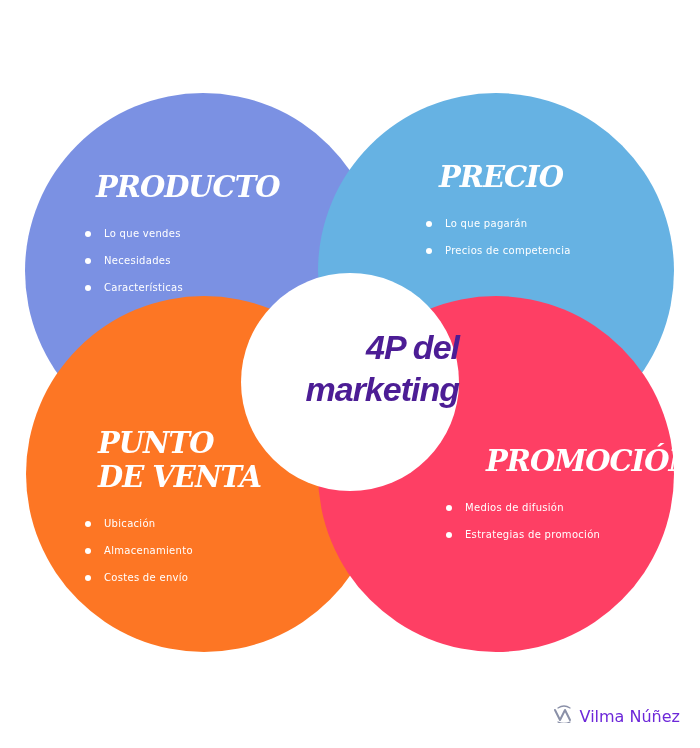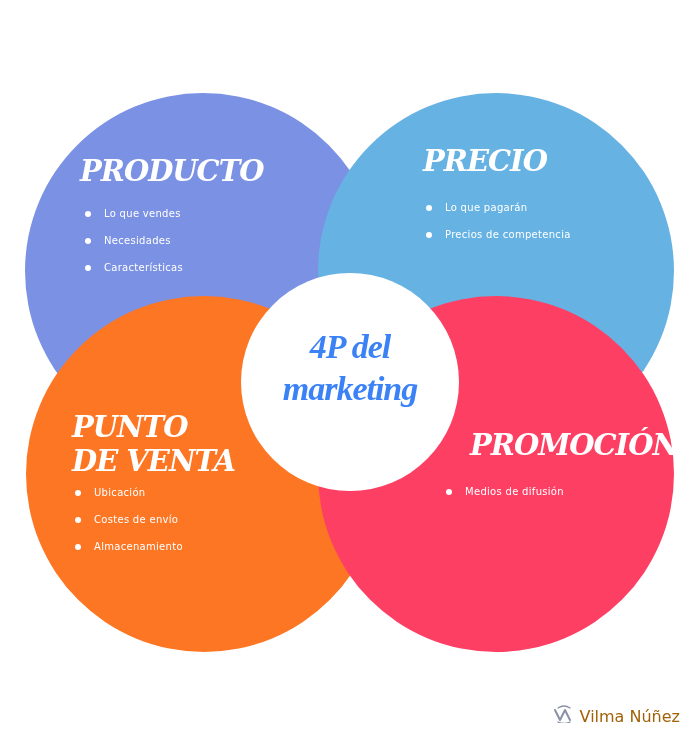--- a/index.html
+++ b/index.html
@@ -9,53 +9,53 @@
   .c-precio   { left: 318px; top: 93px; width: 356px; height: 356px; background: #66b2e3; z-index: 2; }
   .c-punto    { left: 26px; top: 296px; width: 356px; height: 356px; background: #fd7624; z-index: 3; }
   .c-promo    { left: 318px; top: 296px; width: 356px; height: 356px; background: #fe3f64; z-index: 4; }
   .c-center   { left: 241px; top: 273px; width: 218px; height: 218px; background: #ffffff; z-index: 5; }
 
   .block { position: absolute; z-index: 6; color: #ffffff; }
   .heading {
     font-family: "DejaVu Serif", serif;
     font-weight: bold; font-style: italic;
     font-size: 29px; letter-spacing: -1px; line-height: 34px;
-    margin: 0; white-space: nowrap;
+    margin: 16px; white-space: nowrap;
   }
   ul.items {
     list-style: none; margin: 0; padding: 0;
     font-family: "DejaVu Sans", sans-serif; font-size: 10px; letter-spacing: 0.3px;
   }
   ul.items li { position: relative; padding-left: 22px; line-height: 27px; white-space: nowrap; }
   ul.items li::before {
     content: ""; position: absolute; left: 3px; top: 11px;
     width: 6px; height: 6px; border-radius: 50%; background: #ffffff;
   }
   ul.items li.wrap { white-space: normal; width: 180px; }
 
   .b-producto { left: 80px; top: 154px; }
   .b-producto ul { margin-top: 12px; margin-left: 2px; }
   .b-precio { left: 423px; top: 144px; }
   .b-precio ul { margin-top: 16px; }
-  .b-punto { left: 72px; top: 410px; }
+  .b-punto { left: 82px; top: 410px; }
   .b-punto ul { margin-top: 1px; }
   .b-promo { left: 470px; top: 428px; }
   .b-promo ul { margin-top: 16px; margin-left: -27px; }
 
   .center-title {
     position: absolute; z-index: 6; left: 241px; top: 326px; width: 218px;
-    text-align: center; color: #3b82f6;
-    font-family: Liberation Serif, serif; font-weight: bold; font-style: italic;
+    text-align: right; color: #4c1d95;
+    font-family: Liberation Sans, sans-serif; font-weight: bold; font-style: italic;
     font-size: 34px; line-height: 42px; letter-spacing: -1px;
   }
 
   .brand {
     position: absolute; right: 20px; top: 705px; z-index: 6;
     display: flex; align-items: center; gap: 5px;
-    color: #a16207; font-family: "DejaVu Sans", sans-serif; font-size: 16px;
+    color: #6d28d9; font-family: "DejaVu Sans", sans-serif; font-size: 16px;
   }
   .brand svg { width: 22px; height: 18px; }
 </style>
 </head>
 <body>
 
 <div class="circle c-producto"></div>
 <div class="circle c-precio"></div>
 <div class="circle c-punto"></div>
 <div class="circle c-promo"></div>
@@ -83,29 +83,30 @@
   </ul>
 </div>
 
 <div class="block b-punto">
   <h2 class="heading">
     <div>PUNTO</div>
     <div>DE VENTA</div>
   </h2>
   <ul class="items">
     <li>Ubicación</li>
+    <li>Almacenamiento</li>
     <li>Costes de envío</li>
-    <li>Almacenamiento</li>
   </ul>
 </div>
 
 <div class="block b-promo">
   <h2 class="heading">PROMOCIÓN</h2>
   <ul class="items">
     <li>Medios de difusión</li>
+    <li class="wrap">Estrategias de promoción</li>
   </ul>
 </div>
 
 <div class="brand">
   <span>
     <svg viewBox="0 0 22 18" fill="none" stroke="#8a90a8" stroke-width="2" stroke-linecap="round" stroke-linejoin="round">
       <path d="M2 5 L7 15 L12 5 L17 15"></path>
       <path d="M5 3 Q11 -1 17 3" stroke-width="1.3"></path>
       <path d="M5 17 Q11 20 17 17" stroke-width="1.3"></path>
     </svg>

